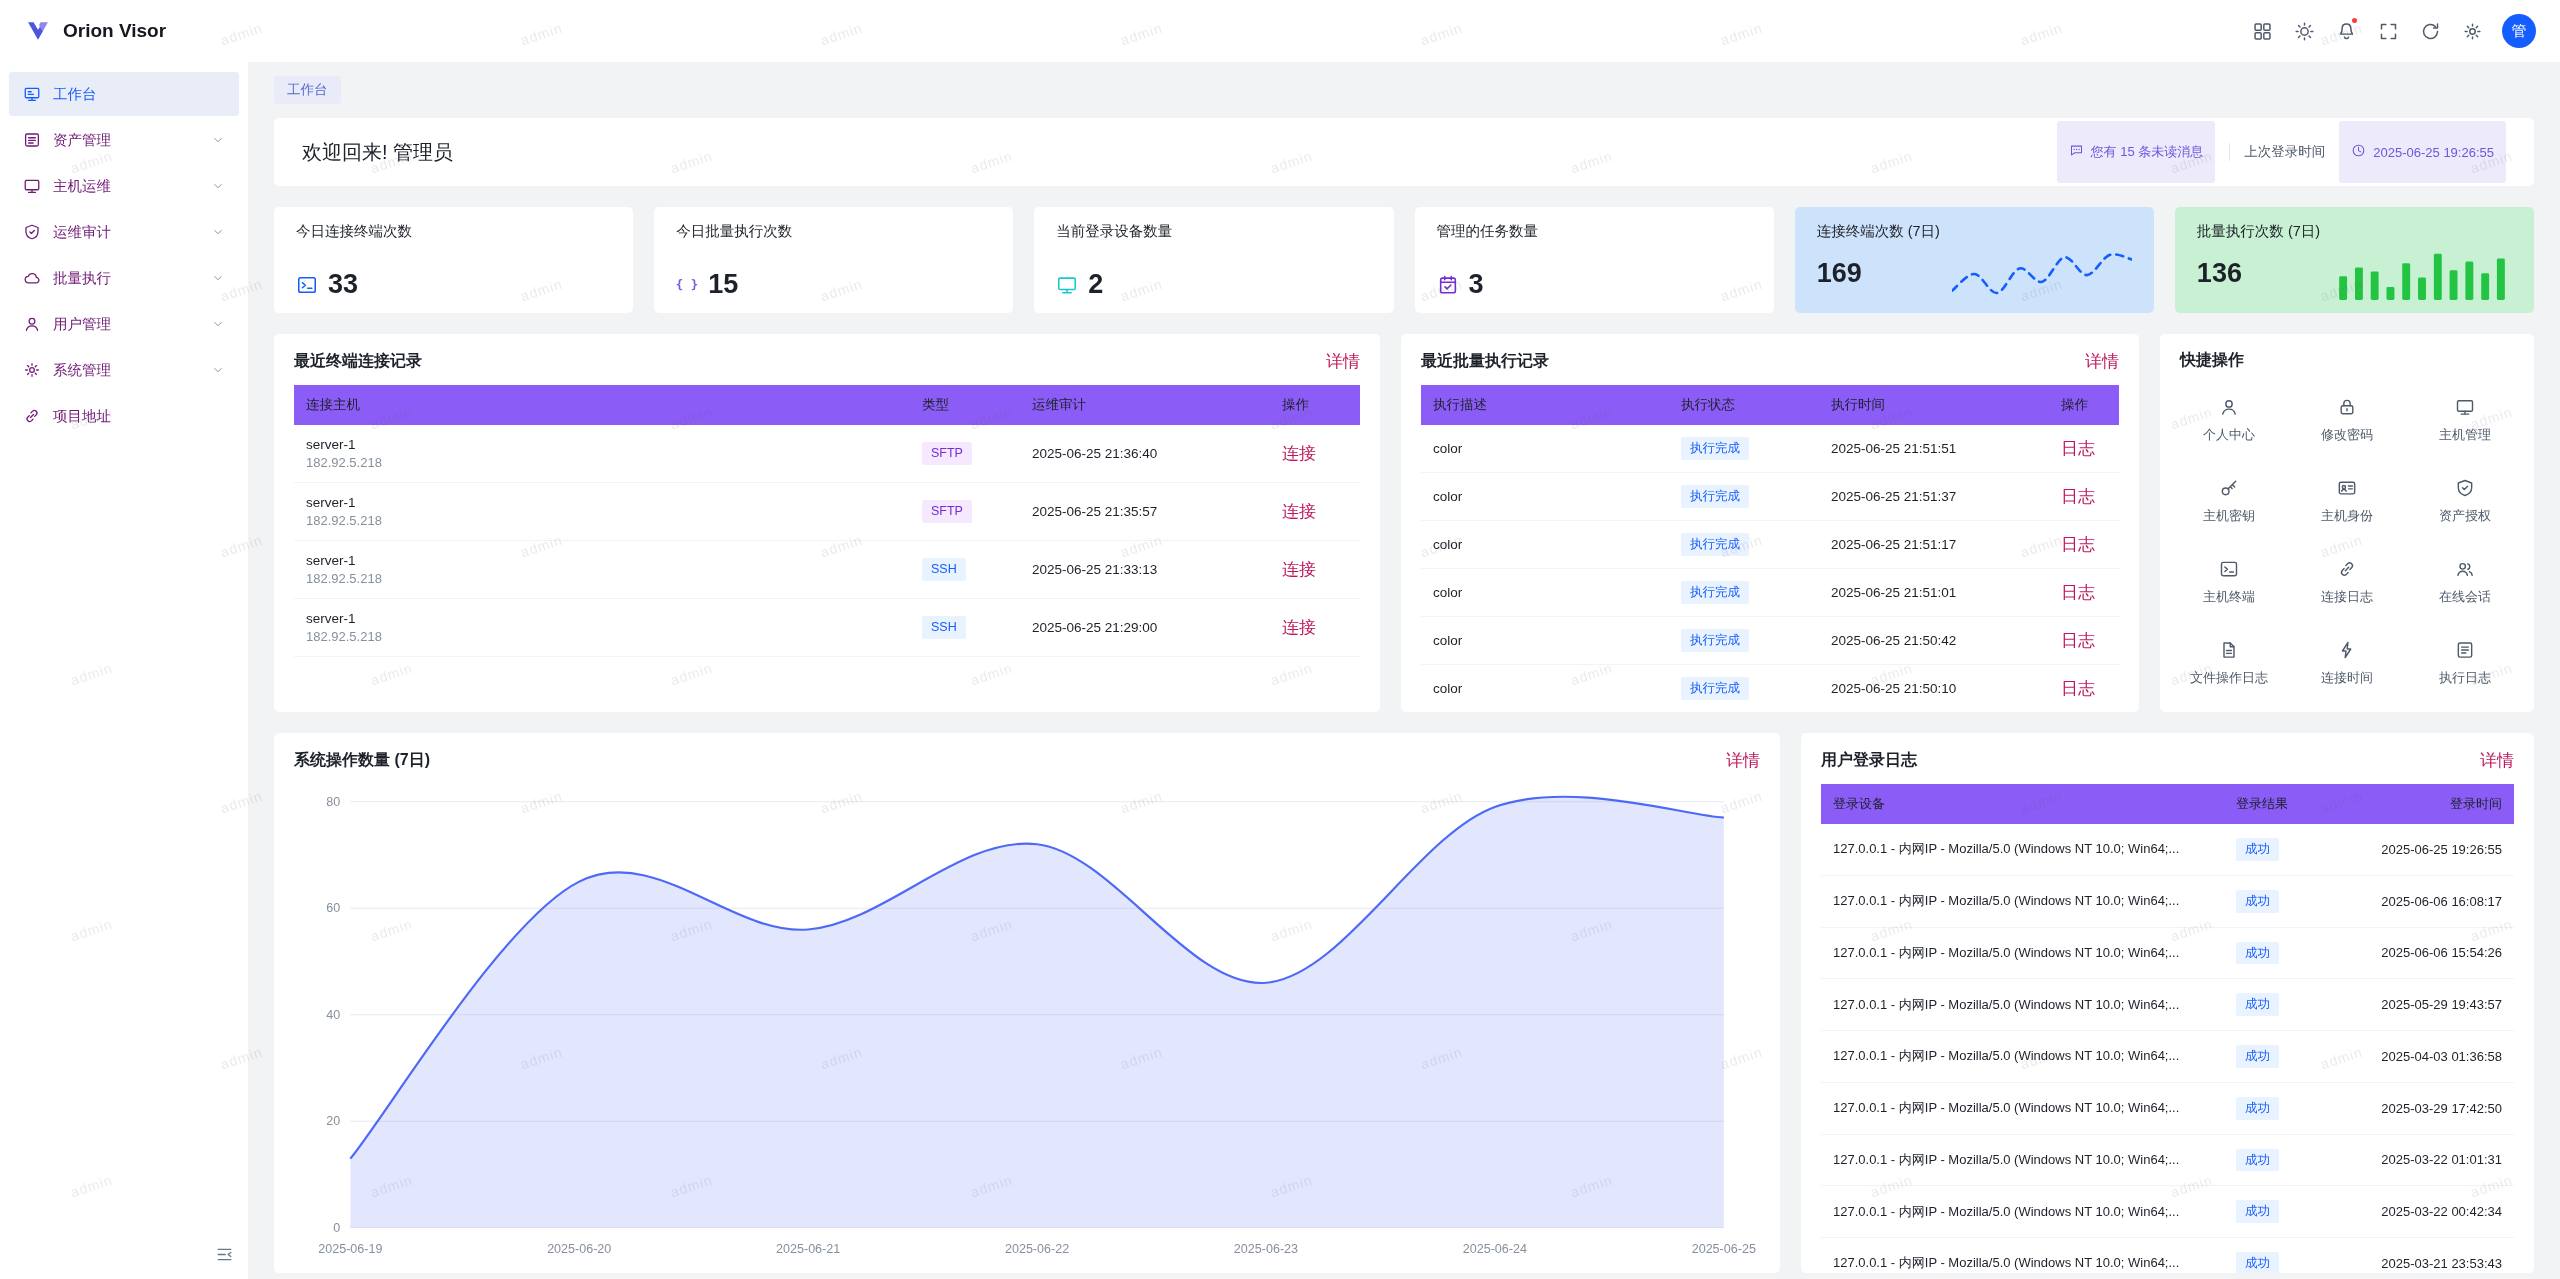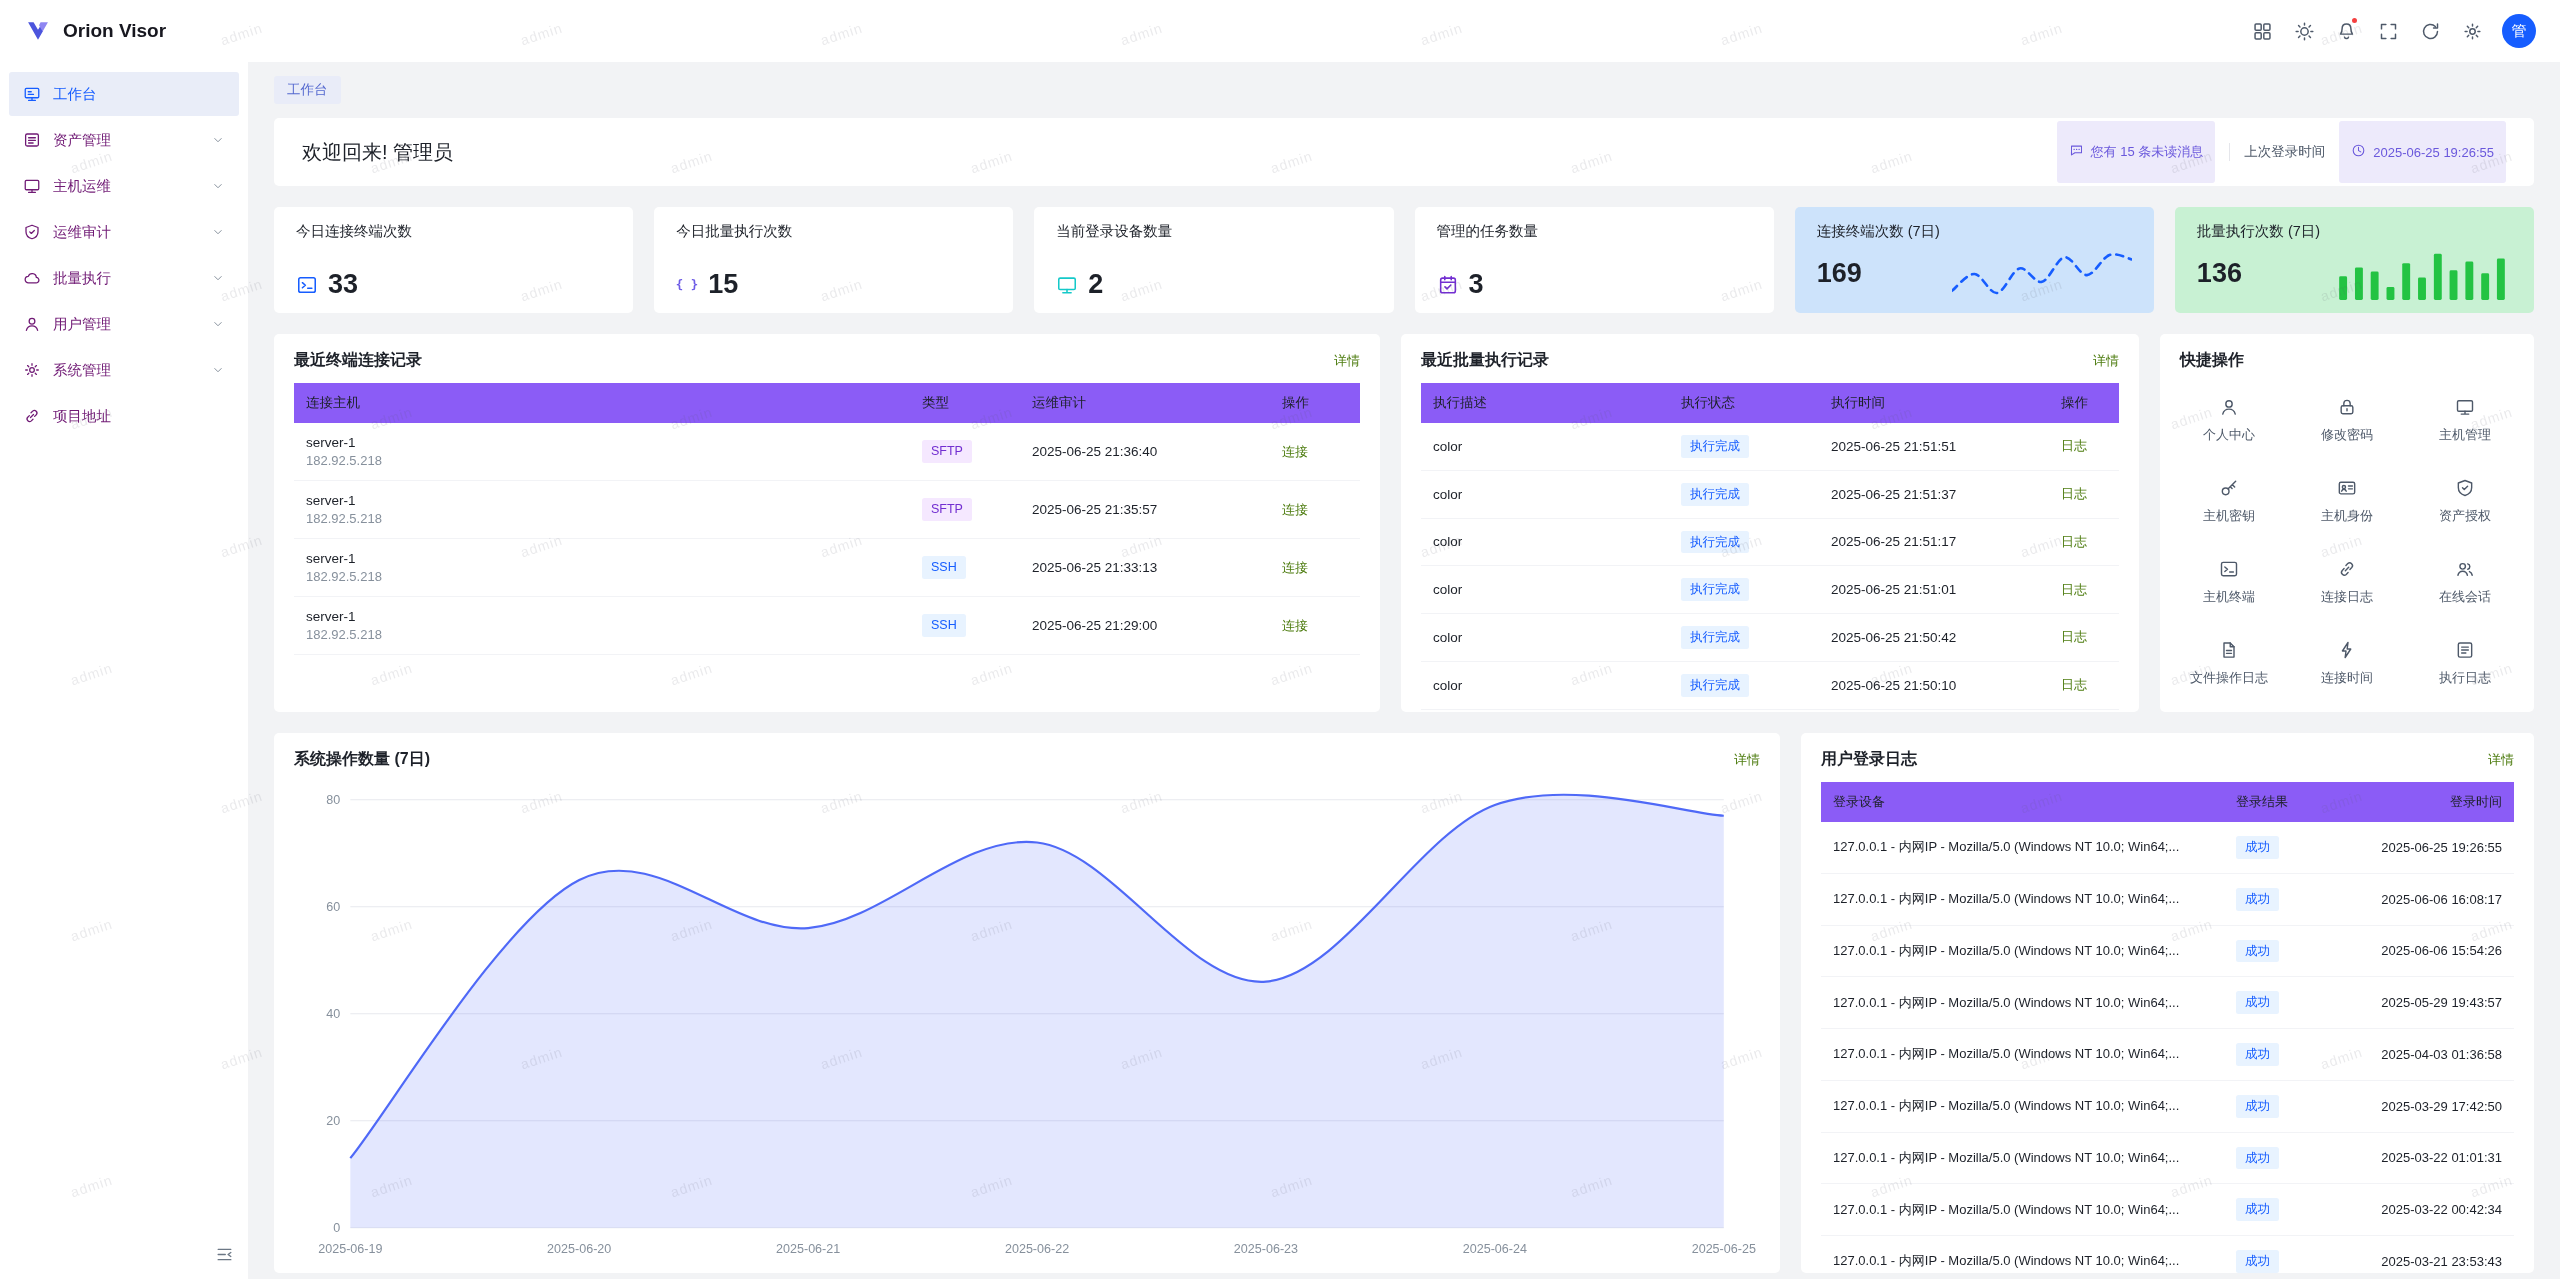--- a/index.html
+++ b/index.html
@@ -59,21 +59,21 @@
   .stat-spark{margin-left:auto;width:180px;height:54px;}
   .stat-spark svg{width:100%;height:100%;display:block;}
 
   
   .mid-row{display:flex;gap:21px;margin-bottom:21px;height:378px;flex:none;}
   .card-terminal{flex:1106 1 0%;min-width:0;}
   .card-batch{flex:738 1 0%;min-width:0;}
   .card-quick{flex:374 1 0%;min-width:0;}
   .card-head{display:flex;align-items:center;justify-content:space-between;padding:16px 20px 12px;}
   .card-title{font-size:16px;font-weight:600;}
-  .link{font-size:13px;color:#4d7c0f;text-decoration:none;cursor:pointer;text-align:center;}
+  .link{font-size:17px;color:#be185d;text-decoration:none;cursor:pointer;text-align:center;}
 
   .table-wrap{padding:0 20px;}
   table{width:100%;border-collapse:collapse;font-size:13.5px;}
   th{background:#8b5cf6;font-weight:500;text-align:left;padding:11px 12px;color:#1d2129;}
   td{padding:12px;border-bottom:1px solid #f2f3f6;vertical-align:middle;}
   .host-name{color:#1d2129;}
   .host-ip{color:#86909c;font-size:13px;margin-top:3px;}
   .tag{display:inline-block;font-size:12.5px;padding:2px 9px;border-radius:2.5px;line-height:1.5;}
   .tag-purple{background:#f5e8ff;color:#722ed1;}
   .tag-blue{background:#e8f3ff;color:#165dff;}

